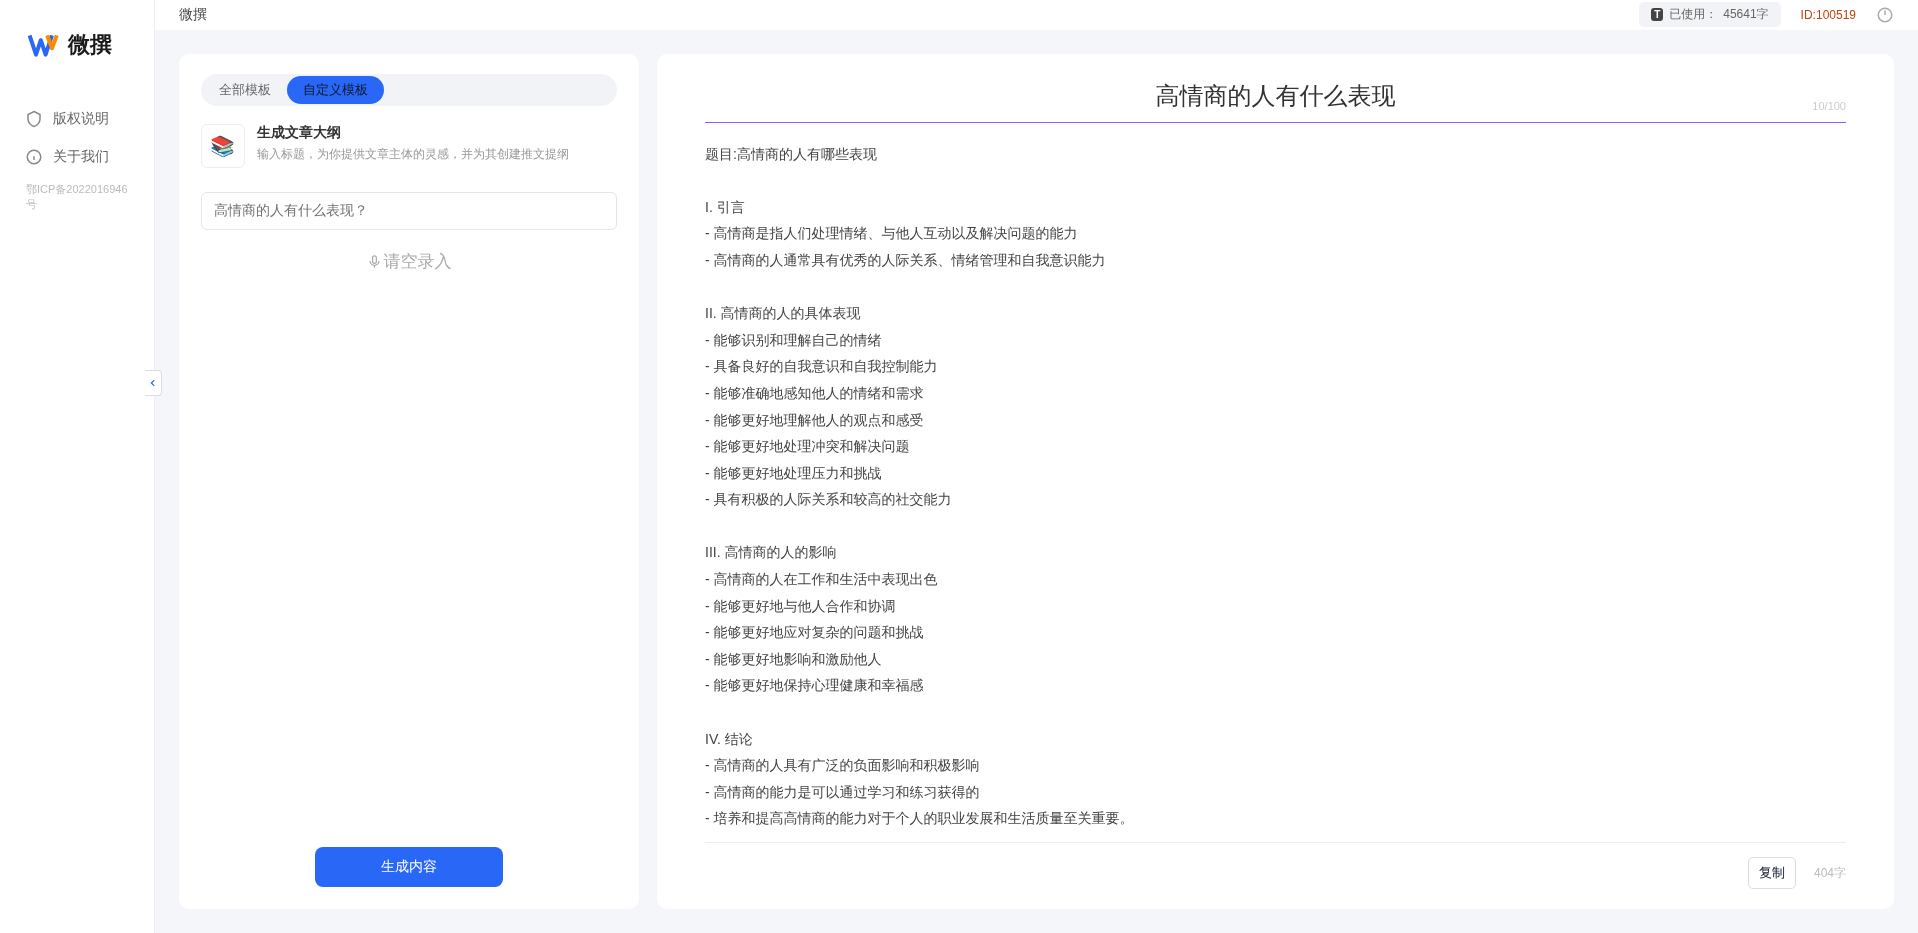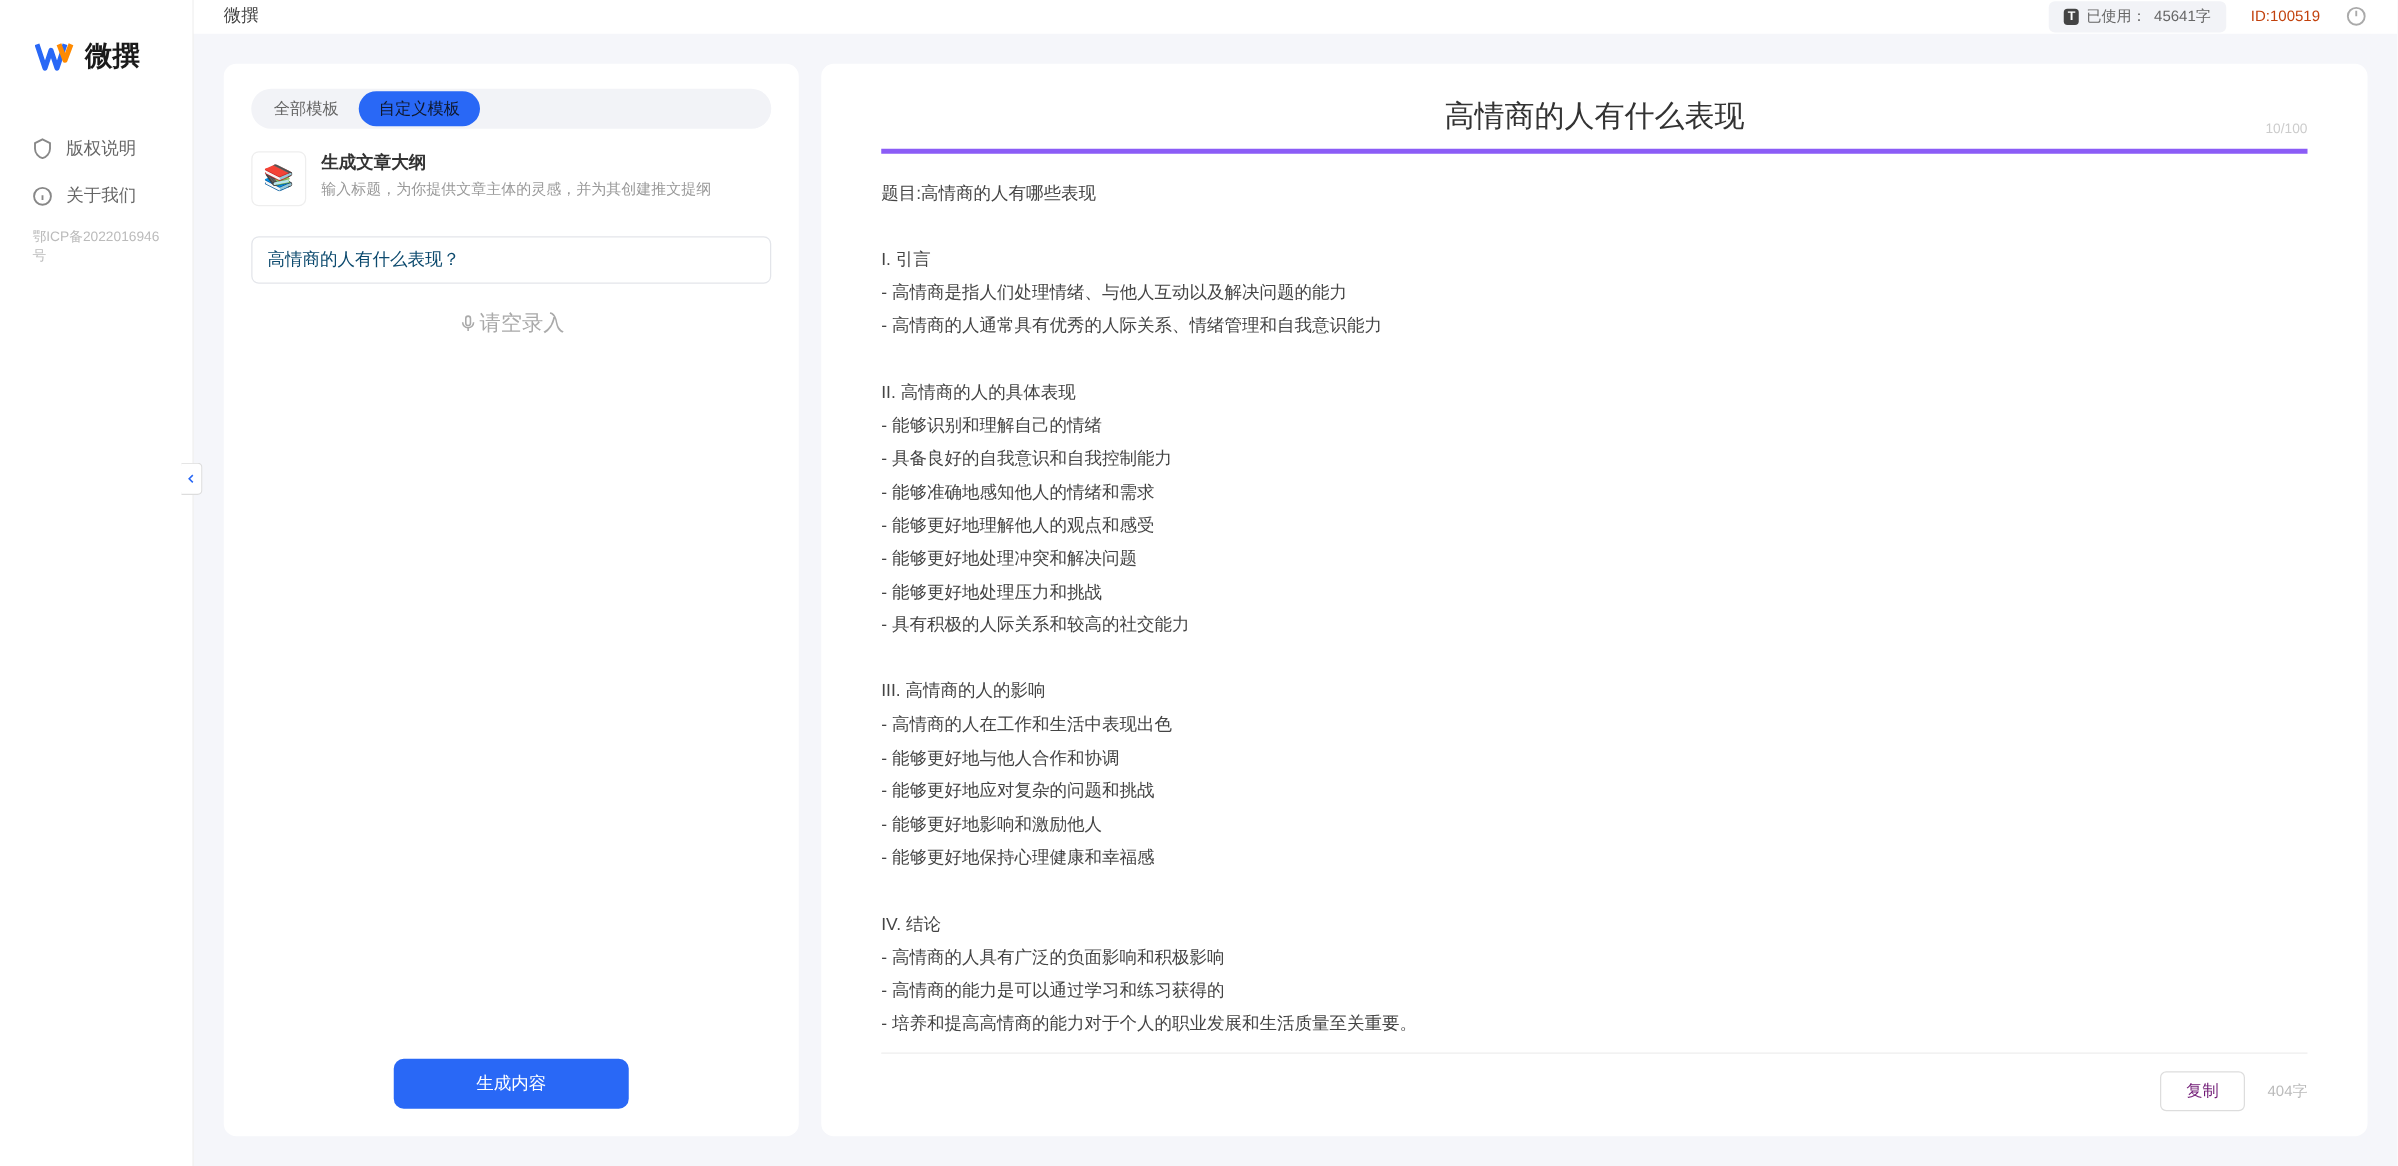--- a/index.html
+++ b/index.html
@@ -39,34 +39,34 @@
   .tab-pill { padding: 5px 16px; border-radius: 14px; cursor: pointer; color: #666; }
   .tab-pill.active { background: #2968f6; color: #0f172a; }
   
   .template-row { display: flex; gap: 12px; margin-bottom: 24px; }
   .template-thumb { width: 44px; height: 44px; border: 1px solid #eee; border-radius: 6px; display:flex; align-items:center; justify-content:center; font-size:20px;}
   .template-meta .t-title { font-size: 14px; font-weight: 600; color: #333; margin-bottom: 4px;}
   .template-meta .t-desc { font-size: 12px; color: #999; }
   
   .field-label-row { display: flex; justify-content: space-between; align-items: center; font-size: 13px; color: #666; margin-bottom: 8px; }
   .counter { font-size: 11px; color: #bbb; }
-  .input-box { width: 100%; border: 1px solid #e3e5ea; border-radius: 6px; padding: 10px 12px; font-size: 14px; color: #0c4a6e; outline: none; }
+  .input-box { width: 100%; border: 1px solid #e3e5ea; border-radius: 6px; padding: 10px 12px; font-size: 14px; color: #737373; outline: none; }
   .voice-row { display:flex; align-items:center; justify-content:center; gap:2px; margin-top:20px; color:#aaa; font-size:17px;}
   .voice-row .icon{width:15px;height:15px;}
   
   .generate-btn { position:absolute; left:0; right:0; bottom:22px; margin:0 auto; width:188px; background:#2968f6; color:#fff; border:none; border-radius:8px; padding:11px 0; font-size:14px; cursor:pointer;}
   
   
   .panel-right { flex: 1; padding: 26px 48px 20px 48px; display:flex; flex-direction:column;}
-  .out-title-wrap { position:relative; border-bottom:4px solid #8b5cf6; padding-bottom:10px; margin-bottom:18px;}
+  .out-title-wrap { position:relative; border-bottom:1px solid #8b5cf6; padding-bottom:10px; margin-bottom:18px;}
   .out-title { font-family: "Songti SC", SimSun, serif; font-size: 24px; text-align:center; font-weight:500; }
   .out-counter { position:absolute; right:0; bottom:10px; font-size:11px; color:#ccc;}
   .outline { flex:1; font-size:14px; line-height:1.9; color:#444; white-space:pre-line; overflow:auto;}
   .right-footer { border-top:1px solid #eee; display:flex; justify-content:flex-end; align-items:center; gap:18px; padding-top:14px; margin-top:10px;}
-  .copy-btn { border:1px solid #ddd; background:#fff; color:#701a75; border-radius:5px; padding:6px 20px; font-size:13px; cursor:pointer;}
+  .copy-btn { border:1px solid #ddd; background:#fff; color:#0f172a; border-radius:5px; padding:6px 10px; font-size:13px; cursor:pointer;}
   .char-count { font-size:12px; color:#bbb;}
 </style>
 </head>
 <body>
 
 <div class="app">
 
   <aside class="sidebar">
     <div class="logo-area">
       <svg class="logo-mark" viewBox="0 0 40 32">

